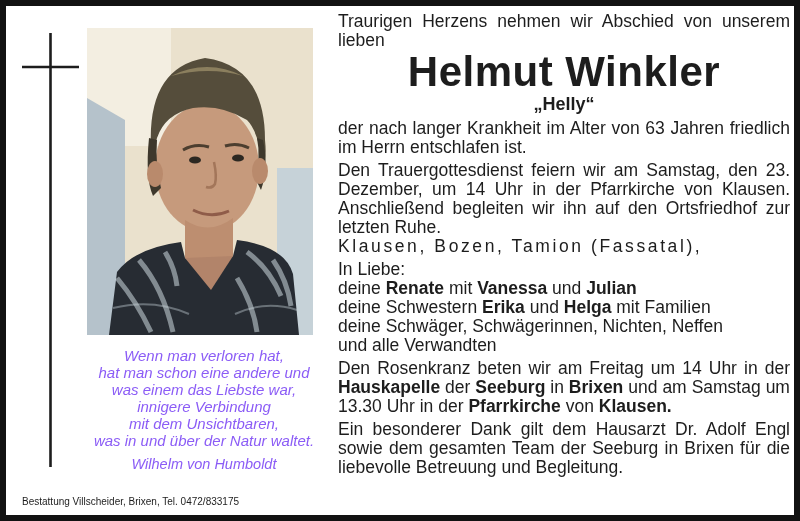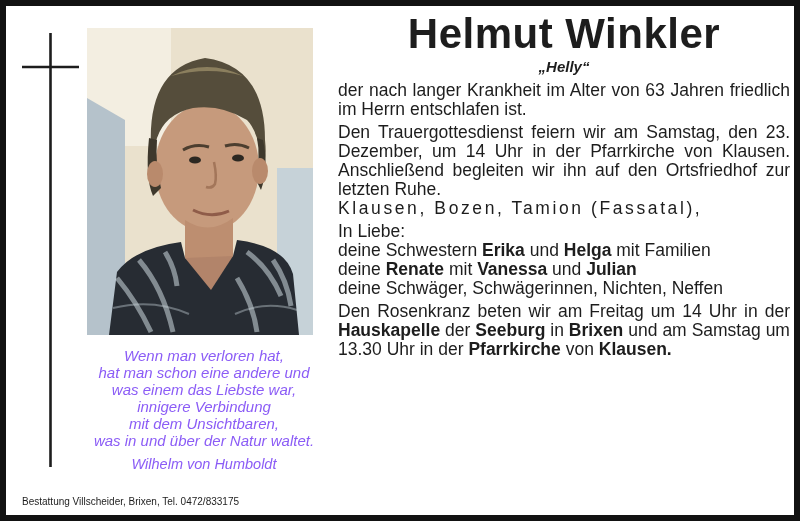--- a/index.html
+++ b/index.html
@@ -38,22 +38,22 @@
     font-size: 17.5px; line-height: 19px;
   }
   .right-col p { margin: 0; }
   .par { text-align: justify; margin-top: 4px !important; }
   .intro { text-align: justify; margin: 0; }
   .deceased-name {
     margin: 2px 0 0; font-size: 42px; line-height: 44px;
     font-weight: 700; text-align: center; letter-spacing: 0.5px;
   }
   .nickname {
-    margin: 2px 0 0; font-size: 15px; line-height: 21px;
-    font-weight: 700; text-align: center; font-style: italic;
+    margin: 2px 0 0; font-size: 18px; line-height: 21px;
+    font-weight: 700; text-align: center;
   }
   .line { margin: 0; }
   .block { margin-top: 4px; }
   .spaced { letter-spacing: 2.6px; white-space: nowrap; }
   .b { font-weight: 700; }
 </style>
 </head>
 <body>
 
 <div class="stage">
@@ -107,59 +107,62 @@
     <div class="poem-line">was einem das Liebste war,</div>
     <div class="poem-line">innigere Verbindung</div>
     <div class="poem-line">mit dem Unsichtbaren,</div>
     <div class="poem-line">was in und über der Natur waltet.</div>
     <div class="poem-attribution">Wilhelm von Humboldt</div>
   </div>
 
   <div class="funeral-home">Bestattung Villscheider, Brixen, Tel. 0472/833175</div>
 
   <div class="right-col">
+    <p class="intro">Traurigen Herzens nehmen wir Abschied von unserem lieben</p>
 
     <p class="deceased-name">Helmut Winkler</p>
 
     <p class="nickname">„Helly“</p>
 
     <p class="par">der nach langer Krankheit im Alter von 63 Jahren friedlich im Herrn entschlafen ist.</p>
 
     <p class="par">Den Trauergottesdienst feiern wir am Samstag, den 23. Dezember, um 14 Uhr in der Pfarrkirche von Klausen. Anschließend begleiten wir ihn auf den Ortsfriedhof zur letzten Ruhe.</p>
 
     <p class="line spaced block">Klausen, Bozen, Tamion (Fassatal),</p>
 
     <div class="block">
       <p class="line">In Liebe:</p>
       <p class="line">
-        <span>deine Schwestern</span>
-        <span class="b">Erika</span>
-        <span>und</span>
-        <span class="b">Helga</span>
-        <span>mit Familien</span>
-      </p>
-      <p class="line">
         <span>deine</span>
         <span class="b">Renate</span>
         <span>mit</span>
         <span class="b">Vanessa</span>
         <span>und</span>
         <span class="b">Julian</span>
       </p>
+      <p class="line">
+        <span>deine Schwestern</span>
+        <span class="b">Erika</span>
+        <span>und</span>
+        <span class="b">Helga</span>
+        <span>mit Familien</span>
+      </p>
       <p class="line">deine Schwäger, Schwägerinnen, Nichten, Neffen</p>
+      <p class="line">und alle Verwandten</p>
     </div>
 
     <p class="par" style="margin-top:5px;">
       <span>Den Rosenkranz beten wir am Freitag um 14 Uhr in der</span>
       <span class="b">Hauskapelle</span>
       <span>der</span>
       <span class="b">Seeburg</span>
       <span>in</span>
       <span class="b">Brixen</span>
       <span>und am Samstag um 13.30 Uhr in der</span>
       <span class="b">Pfarrkirche</span>
       <span>von</span>
       <span class="b">Klausen.</span>
     </p>
 
+    <p class="par">Ein besonderer Dank gilt dem Hausarzt Dr. Adolf Engl sowie dem gesamten Team der Seeburg in Brixen für die liebevolle Betreuung und Begleitung.</p>
   </div>
 
 </div>
 
 </body></html>

